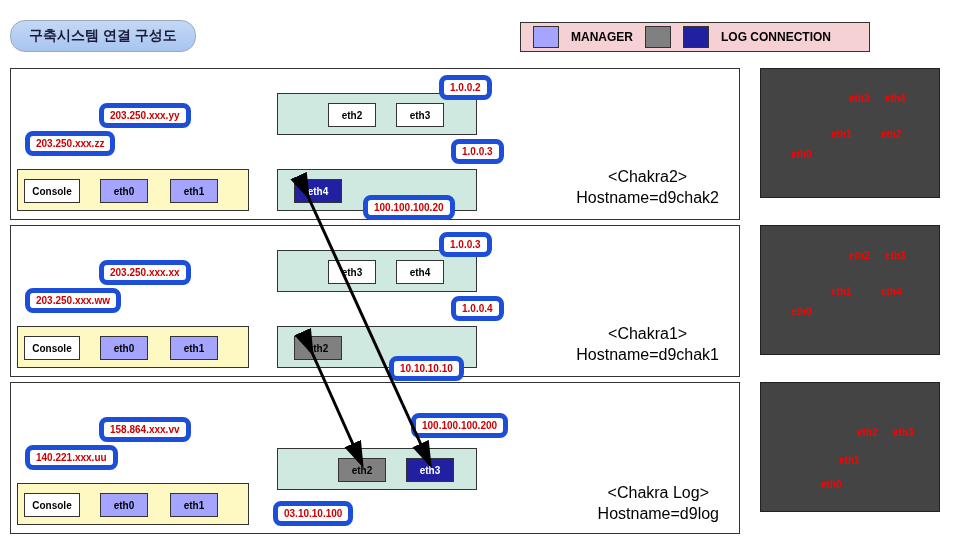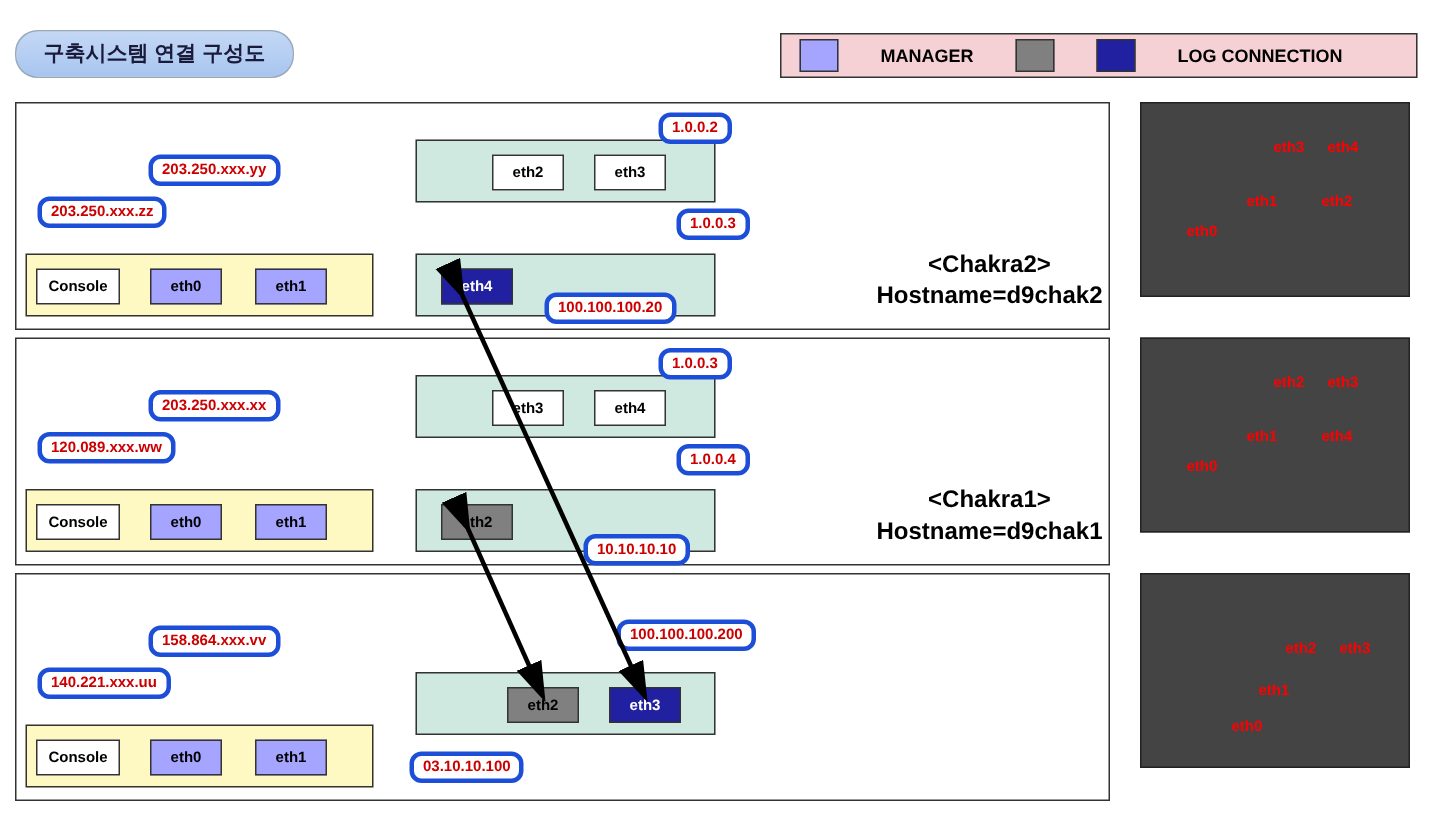--- a/index.html
+++ b/index.html
@@ -1,38 +1,38 @@
 <!DOCTYPE html>
 <html><head>
 <meta charset="utf-8">
 <style>
   * { box-sizing: border-box; margin: 0; padding: 0; }
   body { font-family: Arial, sans-serif; width: 953px; height: 548px; background: #fff; position: relative; font-size: 11px; }
   .title-pill { position: absolute; top: 8px; left: 10px; background: linear-gradient(#c4d8f5, #a8c5f0); border-radius: 15px; padding: 6px 18px; font-weight: bold; color: #1a1a3a; font-size: 14px; border: 1px solid #9ab; margin-top: 12px; }
-  .legend { position: absolute; top: 22px; left: 520px; width: 425px; height: 30px; background: #f5d0d5; border: 1px solid #333; display: flex; align-items: center; gap: 28px; padding: 0 12px; }
+  .legend { position: absolute; top: 22px; left: 520px; width: 350px; height: 30px; background: #f5d0d5; border: 1px solid #333; display: flex; align-items: center; gap: 12px; padding: 0 12px; }
   .legend-box { width: 26px; height: 22px; border: 1px solid #333; }
   .lg-mgr { background: #a5a5ff; }
   .lg-gray { background: #808080; }
   .lg-log { background: #2020a0; }
   .legend-label { font-weight: bold; font-size: 12px; }
   .row { position: absolute; left: 10px; width: 730px; height: 152px; border: 1px solid #333; }
   .r1 { top: 68px; }
   .r2 { top: 225px; }
   .r3 { top: 382px; }
   .sub-left, .sub-right { position: absolute; background: #fef9c3; border: 1px solid #333; }
   .sub-left { left: 6px; width: 232px; height: 42px; top: 100px; }
   .sub-right-a { position: absolute; left: 266px; width: 200px; height: 42px; top: 24px; background: #cfe8e0; border: 1px solid #333; }
   .sub-right-b { position: absolute; left: 266px; width: 200px; height: 42px; top: 100px; background: #cfe8e0; border: 1px solid #333; }
   .port { position: absolute; width: 48px; height: 24px; border: 1px solid #333; background: #fff; display: flex; align-items: center; justify-content: center; font-weight: bold; font-size: 10px; }
   .port.mgr { background: #a5a5ff; }
   .port.gray { background: #808080; color: #000; }
   .port.log { background: #2020a0; color: #fff; }
   .port.con { background: #fff; width: 56px; }
-  .iplabel { position: absolute; background: #fff; border: 3px solid #1d4ed8; border-radius: 8px; padding: 2px 6px; font-size: 10px; font-weight: bold; color: #c00; white-space: nowrap; }
-  .host { position: absolute; right: 4px; font-size: 16px; font-weight: bold; color: #000; text-align: center; line-height: 1.3; }
+  .iplabel { position: absolute; background: #fff; border: 5px solid #1d4ed8; border-radius: 8px; padding: 2px 6px; font-size: 10px; font-weight: bold; color: #c00; white-space: nowrap; }
+  .host { position: absolute; right: 20px; font-size: 16px; font-weight: normal; color: #000; text-align: center; line-height: 1.3; }
   .host1 { top: 98px; }
   .host2 { top: 98px; }
   .host3 { top: 100px; }
   .photo { position: absolute; left: 760px; width: 180px; height: 130px; background: #444; border: 1px solid #222; }
   .ph1 { top: 68px; }
   .ph2 { top: 225px; }
   .ph3 { top: 382px; }
   .photo-lbl { position: absolute; color: #f00; font-size: 10px; font-weight: bold; }
   svg.lines { position: absolute; top: 0; left: 0; width: 953px; height: 548px; pointer-events: none; }
 </style>
@@ -72,21 +72,21 @@
     <div>Hostname=d9chak2</div>
   </div>
 </div>
 
 <div class="row r2">
   <div class="sub-left">
     <div class="port con" style="left:6px;top:9px">Console</div>
     <div class="port mgr" style="left:82px;top:9px">eth0</div>
     <div class="port mgr" style="left:152px;top:9px">eth1</div>
   </div>
-  <div class="iplabel" style="left:14px;top:62px">120.089.xxx.ww</div>
+  <div class="iplabel" style="left:14px;top:62px">203.250.xxx.ww</div>
   <div class="iplabel" style="left:88px;top:34px">203.250.xxx.xx</div>
   <div class="sub-right-a">
     <div class="port" style="left:50px;top:9px">eth3</div>
     <div class="port" style="left:118px;top:9px">eth4</div>
   </div>
   <div class="iplabel" style="left:428px;top:6px">1.0.0.3</div>
   <div class="iplabel" style="left:440px;top:70px">1.0.0.4</div>
   <div class="sub-right-b">
     <div class="port gray" style="left:16px;top:9px">eth2</div>
   </div>
@@ -104,20 +104,24 @@
     <div class="port mgr" style="left:152px;top:9px">eth1</div>
   </div>
   <div class="iplabel" style="left:14px;top:62px">140.221.xxx.uu</div>
   <div class="iplabel" style="left:88px;top:34px">158.864.xxx.vv</div>
   <div class="sub-right-b" style="top:65px;width:200px;height:42px">
     <div class="port gray" style="left:60px;top:9px">eth2</div>
     <div class="port log" style="left:128px;top:9px">eth3</div>
   </div>
   <div class="iplabel" style="left:262px;top:118px">03.10.10.100</div>
   <div class="iplabel" style="left:400px;top:30px">100.100.100.200</div>
+  <div class="host host3">
+    <div>&lt;Chakra Log&gt;</div>
+    <div>Hostname=d9log</div>
+  </div>
 </div>
 
 <div class="photo ph1">
   <div class="photo-lbl" style="top:24px;left:88px">eth3</div>
   <div class="photo-lbl" style="top:24px;left:124px">eth4</div>
   <div class="photo-lbl" style="top:60px;left:70px">eth1</div>
   <div class="photo-lbl" style="top:60px;left:120px">eth2</div>
   <div class="photo-lbl" style="top:80px;left:30px">eth0</div>
 </div>
 <div class="photo ph2">

